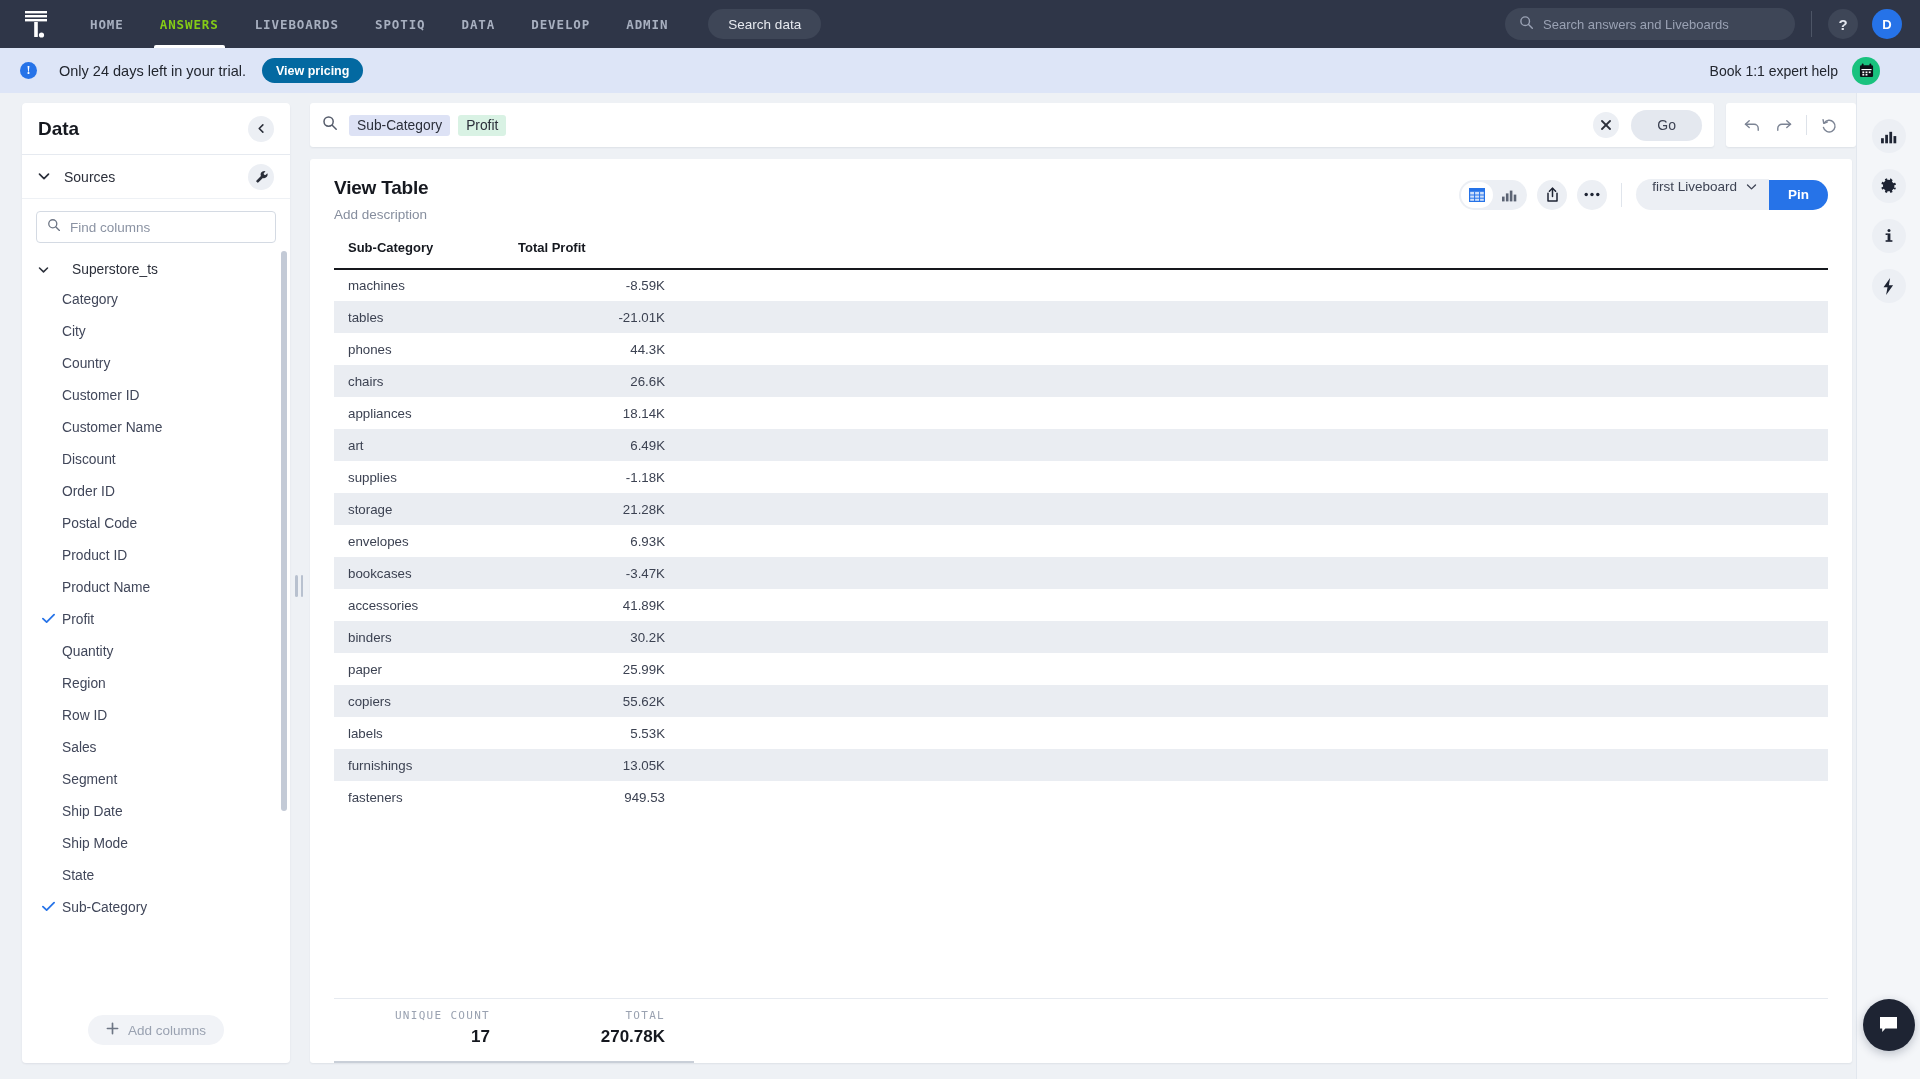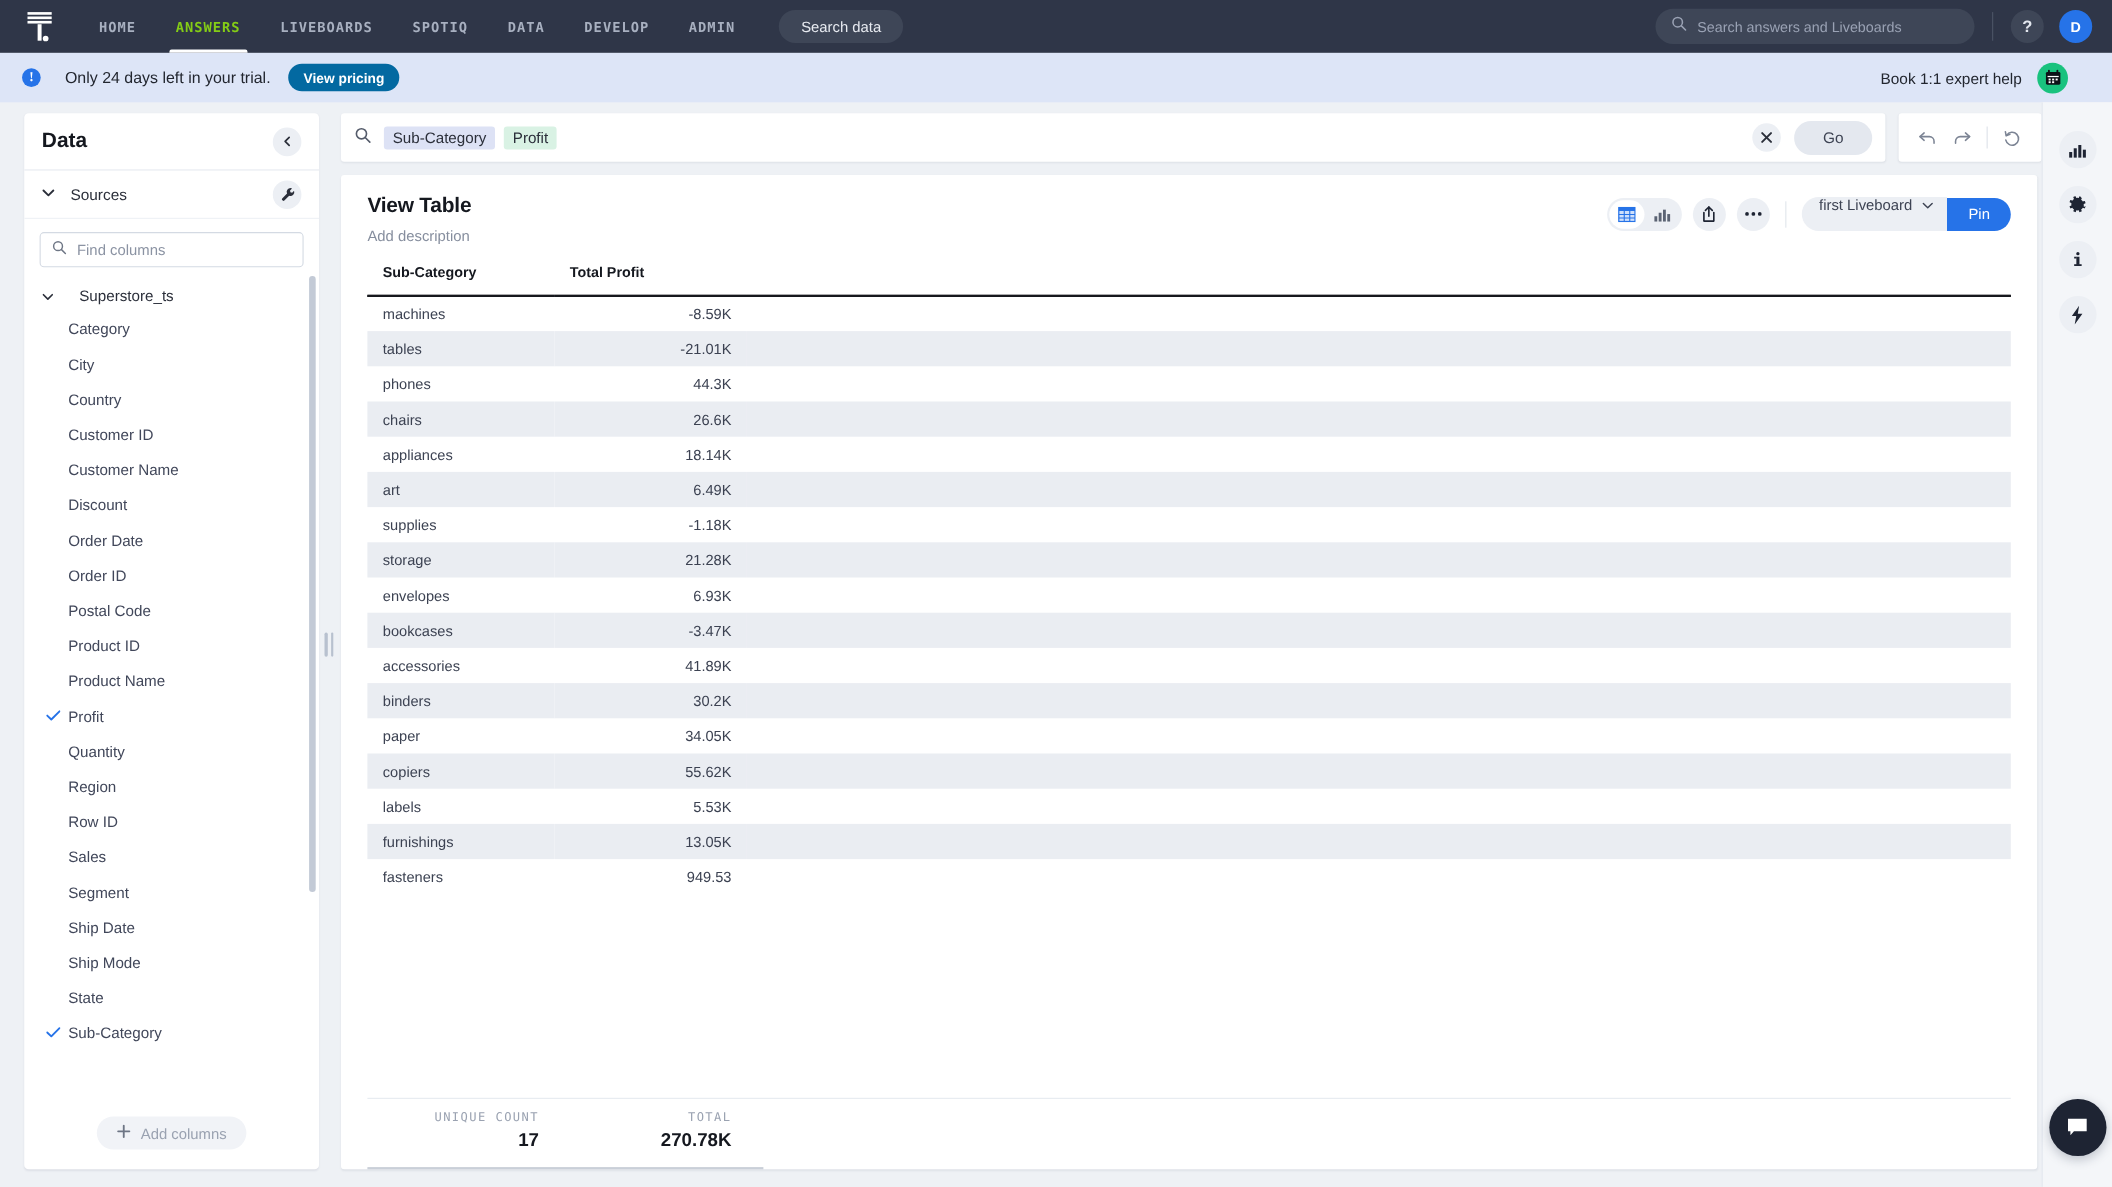--- a/index.html
+++ b/index.html
@@ -223,21 +223,21 @@
   }
   .act-div { width: 1px; height: 24px; background: #e0e5ec; margin: 0 4px; }
   .pin-group { display: flex; align-items: center; }
   .lb-select {
     background: #eceff4; border-radius: 16px 0 0 16px; height: 31px;
     display: flex; gap: 9px; padding: 0 12px 0 16px;
     font-size: 13.5px; color: #3d4353; cursor: pointer;
   }
   .pin-btn {
     background: #2673e8; color: #fff; border: none; height: 30px;
-    border-radius: 0 16px 16px 0; padding: 0 19px; font-size: 13.5px; font-weight: 400;
+    border-radius: 0 16px 16px 0; padding: 0 19px; font-size: 13.5px; font-weight: 700;
     cursor: pointer; font-family: "Liberation Sans", sans-serif;
   }
 
   
   .tbl-wrap { margin: 18px 24px 0 24px; flex: 1; display: flex; flex-direction: column; min-height: 0; }
   table.dt { width: 100%; border-collapse: collapse; table-layout: fixed; }
   table.dt th {
     text-align: left; font-size: 13px; font-weight: 700; color: #15181f;
     padding: 0 14px 13px 14px; border-bottom: 2px solid #16181d;
     font-family: "Liberation Sans", sans-serif;
@@ -424,23 +424,20 @@
           <span>Country</span>
         </div>
       <div class="col-item">
           <span>Customer ID</span>
         </div>
       <div class="col-item">
           <span>Customer Name</span>
         </div>
       <div class="col-item">
           <span>Discount</span>
-        </div>
-      <div class="col-item">
-          <span>Order Date</span>
         </div>
       <div class="col-item">
           <span>Order ID</span>
         </div>
       <div class="col-item">
           <span>Postal Code</span>
         </div>
       <div class="col-item">
           <span>Product ID</span>
         </div>
@@ -684,21 +681,21 @@
                 <td class="num">41.89K</td>
                 <td></td>
               </tr>
             <tr>
                 <td>binders</td>
                 <td class="num">30.2K</td>
                 <td></td>
               </tr>
             <tr>
                 <td>paper</td>
-                <td class="num">34.05K</td>
+                <td class="num">25.99K</td>
                 <td></td>
               </tr>
             <tr>
                 <td>copiers</td>
                 <td class="num">55.62K</td>
                 <td></td>
               </tr>
             <tr>
                 <td>labels</td>
                 <td class="num">5.53K</td>

